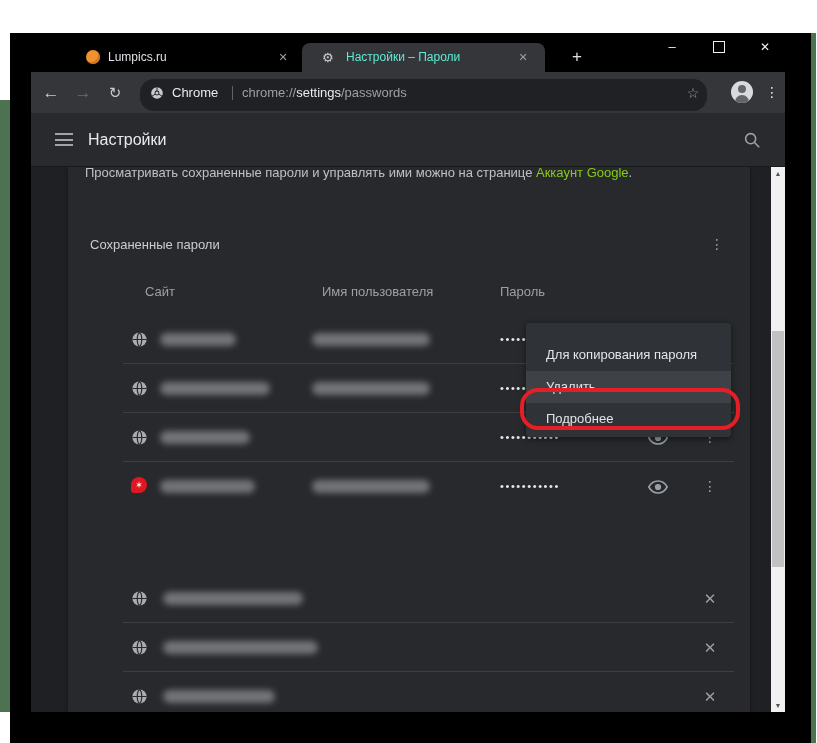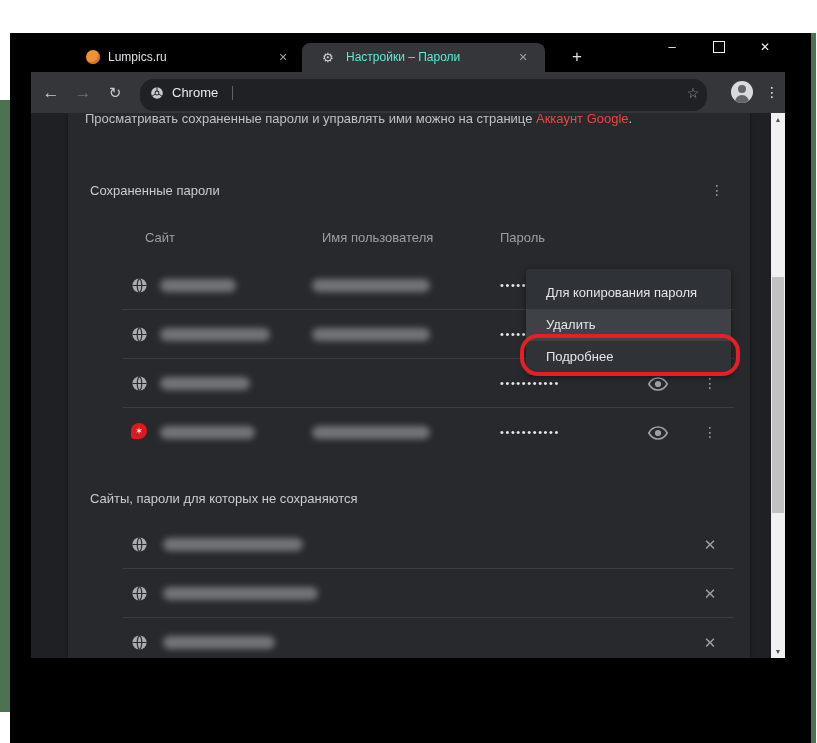--- a/index.html
+++ b/index.html
@@ -55,21 +55,21 @@
   .settings-header { position:relative; height:53px; background:#292a2d; border-bottom:1px solid #18191b; }
   .hamburger { position:absolute; left:24px; top:20px; width:18px; height:13px; display:flex; flex-direction:column; justify-content:space-between; }
   .hamburger i { display:block; height:2px; background:#9fa5ab; }
   .settings-title { position:absolute; left:57px; top:0; line-height:53px; font-size:16px; color:#e8eaed; }
   .search-btn { position:absolute; left:712px; top:18px; width:18px; height:18px; }
 
   
   .content { position:relative; height:545px; background:#1f2024; overflow:hidden; }
   .card { position:absolute; left:37px; top:0; width:682px; height:545px; background:#28292c; box-shadow:0 1px 3px rgba(0,0,0,.45); overflow:hidden; }
   .intro { position:absolute; left:17px; top:-3px; font-size:13px; line-height:17px; color:#bdc1c6; white-space:nowrap; }
-  .intro-link { color:#ef4444; }
+  .intro-link { color:#84cc16; }
   .section-title { position:absolute; left:22px; font-size:13px; color:#c9ccd0; white-space:nowrap; }
   .title-saved { top:70px; }
   .title-never { top:378px; }
   .card-kebab { position:absolute; left:638px; top:66px; width:22px; height:22px; line-height:22px; text-align:center; font-size:14px; color:#9aa0a6; }
   .colhead { position:absolute; top:117px; font-size:13px; color:#9aa0a6; white-space:nowrap; }
   .col-site { left:65px;margin-left:12px; } .col-user { left:248px;margin-left:6px; } .col-pwd { left:432px; }
 
   .rows { position:absolute; left:0; width:682px; }
   .rows-saved { top:148px; }
   .rows-never { top:407px; }
@@ -80,21 +80,21 @@
   .blob { position:absolute; top:18px; height:13px; border-radius:7px; background:#85888c; opacity:.8; filter:blur(3px); }
   .site-blob { left:92px; }
   .nrow-blob { left:95px; }
   .user-blob { left:244px; width:118px; }
   .pwd-mask { position:absolute; left:432px; top:0; line-height:49px; font-size:11px; letter-spacing:1.6px; color:#e6e8ea; white-space:nowrap; }
   .eye-btn { position:absolute; left:579px; top:14px; width:22px; height:22px; }
   .row-kebab { position:absolute; left:631px; top:13px; width:22px; height:22px; line-height:22px; text-align:center; font-size:14px; color:#9aa0a6; }
   .remove-btn { position:absolute; left:631px; top:0; width:22px; line-height:49px; text-align:center; font-size:15px; color:#9ba0a5; }
 
   
-  .ctx-menu { position:absolute; left:458px; top:156px; width:205px; height:98px; padding-top:8px; background:#2f3237; border-radius:4px; box-shadow:0 2px 6px rgba(0,0,0,.5); z-index:5; }
+  .ctx-menu { position:absolute; left:458px; top:156px; width:205px; height:98px; padding-top:16px; background:#2f3237; border-radius:4px; box-shadow:0 2px 6px rgba(0,0,0,.5); z-index:5; }
   .ctx-item { height:32px; line-height:32px; padding-left:20px; font-size:13px; color:#e3e5e8; white-space:nowrap; }
   .ctx-item.hl { background:#3e4145; }
   .red-annotation { position:absolute; left:452px; top:221px; width:212px; height:34px; border:4px solid #e61e25; border-radius:18px; z-index:6; }
 
   
   .scrollbar { position:absolute; left:740px; top:0; width:14px; height:545px; background:#f1f1f1; }
   .sb-arrow { position:absolute; left:0; width:14px; text-align:center; font-size:7px; color:#505357; }
   .sb-up { top:3px; } .sb-down { bottom:3px; }
   .sb-thumb { position:absolute; left:1px; top:164px; width:12px; height:236px; background:#c1c1c1; }
 </style>
@@ -132,26 +132,41 @@
           <span class="chrome-logo">
             <svg width="14" height="14" viewBox="0 0 24 24">
                 <circle cx="12" cy="12" r="10" fill="#c7cacd"></circle>
                 <path d="M12 12 L12 2 M12 12 L3.3 17.5 M12 12 L20.7 17.5" stroke="#202124" stroke-width="1.6" fill="none"></path>
                 <circle cx="12" cy="12" r="4.2" fill="#202124"></circle>
                 <circle cx="12" cy="12" r="2.6" fill="#c7cacd"></circle>
               </svg>
           </span>
           <span class="omni-product">Chrome</span>
           <span class="omni-sep"></span>
+          <span class="omni-url"><span>chrome://</span><span class="url-bold">settings</span><span>/passwords</span></span>
           <span class="omni-star">☆</span>
         </div>
         <div class="avatar"></div>
         <div class="toolbar-kebab">⋮</div>
       </div>
 
+      <div class="settings-header">
+        <div class="hamburger">
+            <i></i>
+            <i></i>
+            <i></i>
+          </div>
+        <div class="settings-title">Настройки</div>
+        <div class="search-btn">
+          <svg width="18" height="18" viewBox="0 0 20 20">
+              <circle cx="8.5" cy="8.5" r="5.6" fill="none" stroke="#9aa0a6" stroke-width="1.8"></circle>
+              <line x1="12.8" y1="12.8" x2="18" y2="18" stroke="#9aa0a6" stroke-width="1.8"></line>
+            </svg>
+        </div>
+      </div>
 
       <div class="content">
         <div class="card">
 
           <div class="intro"><span>Просматривать сохраненные пароли и управлять ими можно на странице </span><span class="intro-link">Аккаунт Google</span><span>.</span></div>
 
           <div class="section-title title-saved">Сохраненные пароли</div>
           <div class="card-kebab">⋮</div>
 
           <div class="colhead col-site">Сайт</div>
@@ -209,21 +224,20 @@
               <span class="blob user-blob"></span>
               <span class="pwd-mask">•••••••••••</span>
               <span class="eye-btn"><svg width="22" height="22" viewBox="0 0 24 24">
                     <path d="M12 5.5C7 5.5 3.3 9.6 2 12c1.3 2.4 5 6.5 10 6.5S20.7 14.4 22 12c-1.3-2.4-5-6.5-10-6.5z" fill="none" stroke="#9aa0a6" stroke-width="1.8"></path>
                     <circle cx="12" cy="12" r="3.4" fill="#9aa0a6"></circle>
                   </svg></span>
               <span class="row-kebab">⋮</span>
             </div>
           </div>
 
-          <div class="section-title title-never">Сайты, пароли для которых не сохраняются</div>
 
           <div class="rows rows-never">
             <div class="prow">
               <span class="favicon"><svg width="17" height="17" viewBox="0 0 24 24">
                     <circle cx="12" cy="12" r="10" fill="#a9adb2"></circle>
                     <path d="M2 12h20 M12 2c4.2 3 4.2 17 0 20 M12 2c-4.2 3-4.2 17 0 20" stroke="#2a2b2e" stroke-width="1.7" fill="none"></path>
                   </svg></span>
               <span class="blob nrow-blob" style="width:140px"></span>
               <span class="remove-btn">✕</span>
               <div class="divider"></div>

